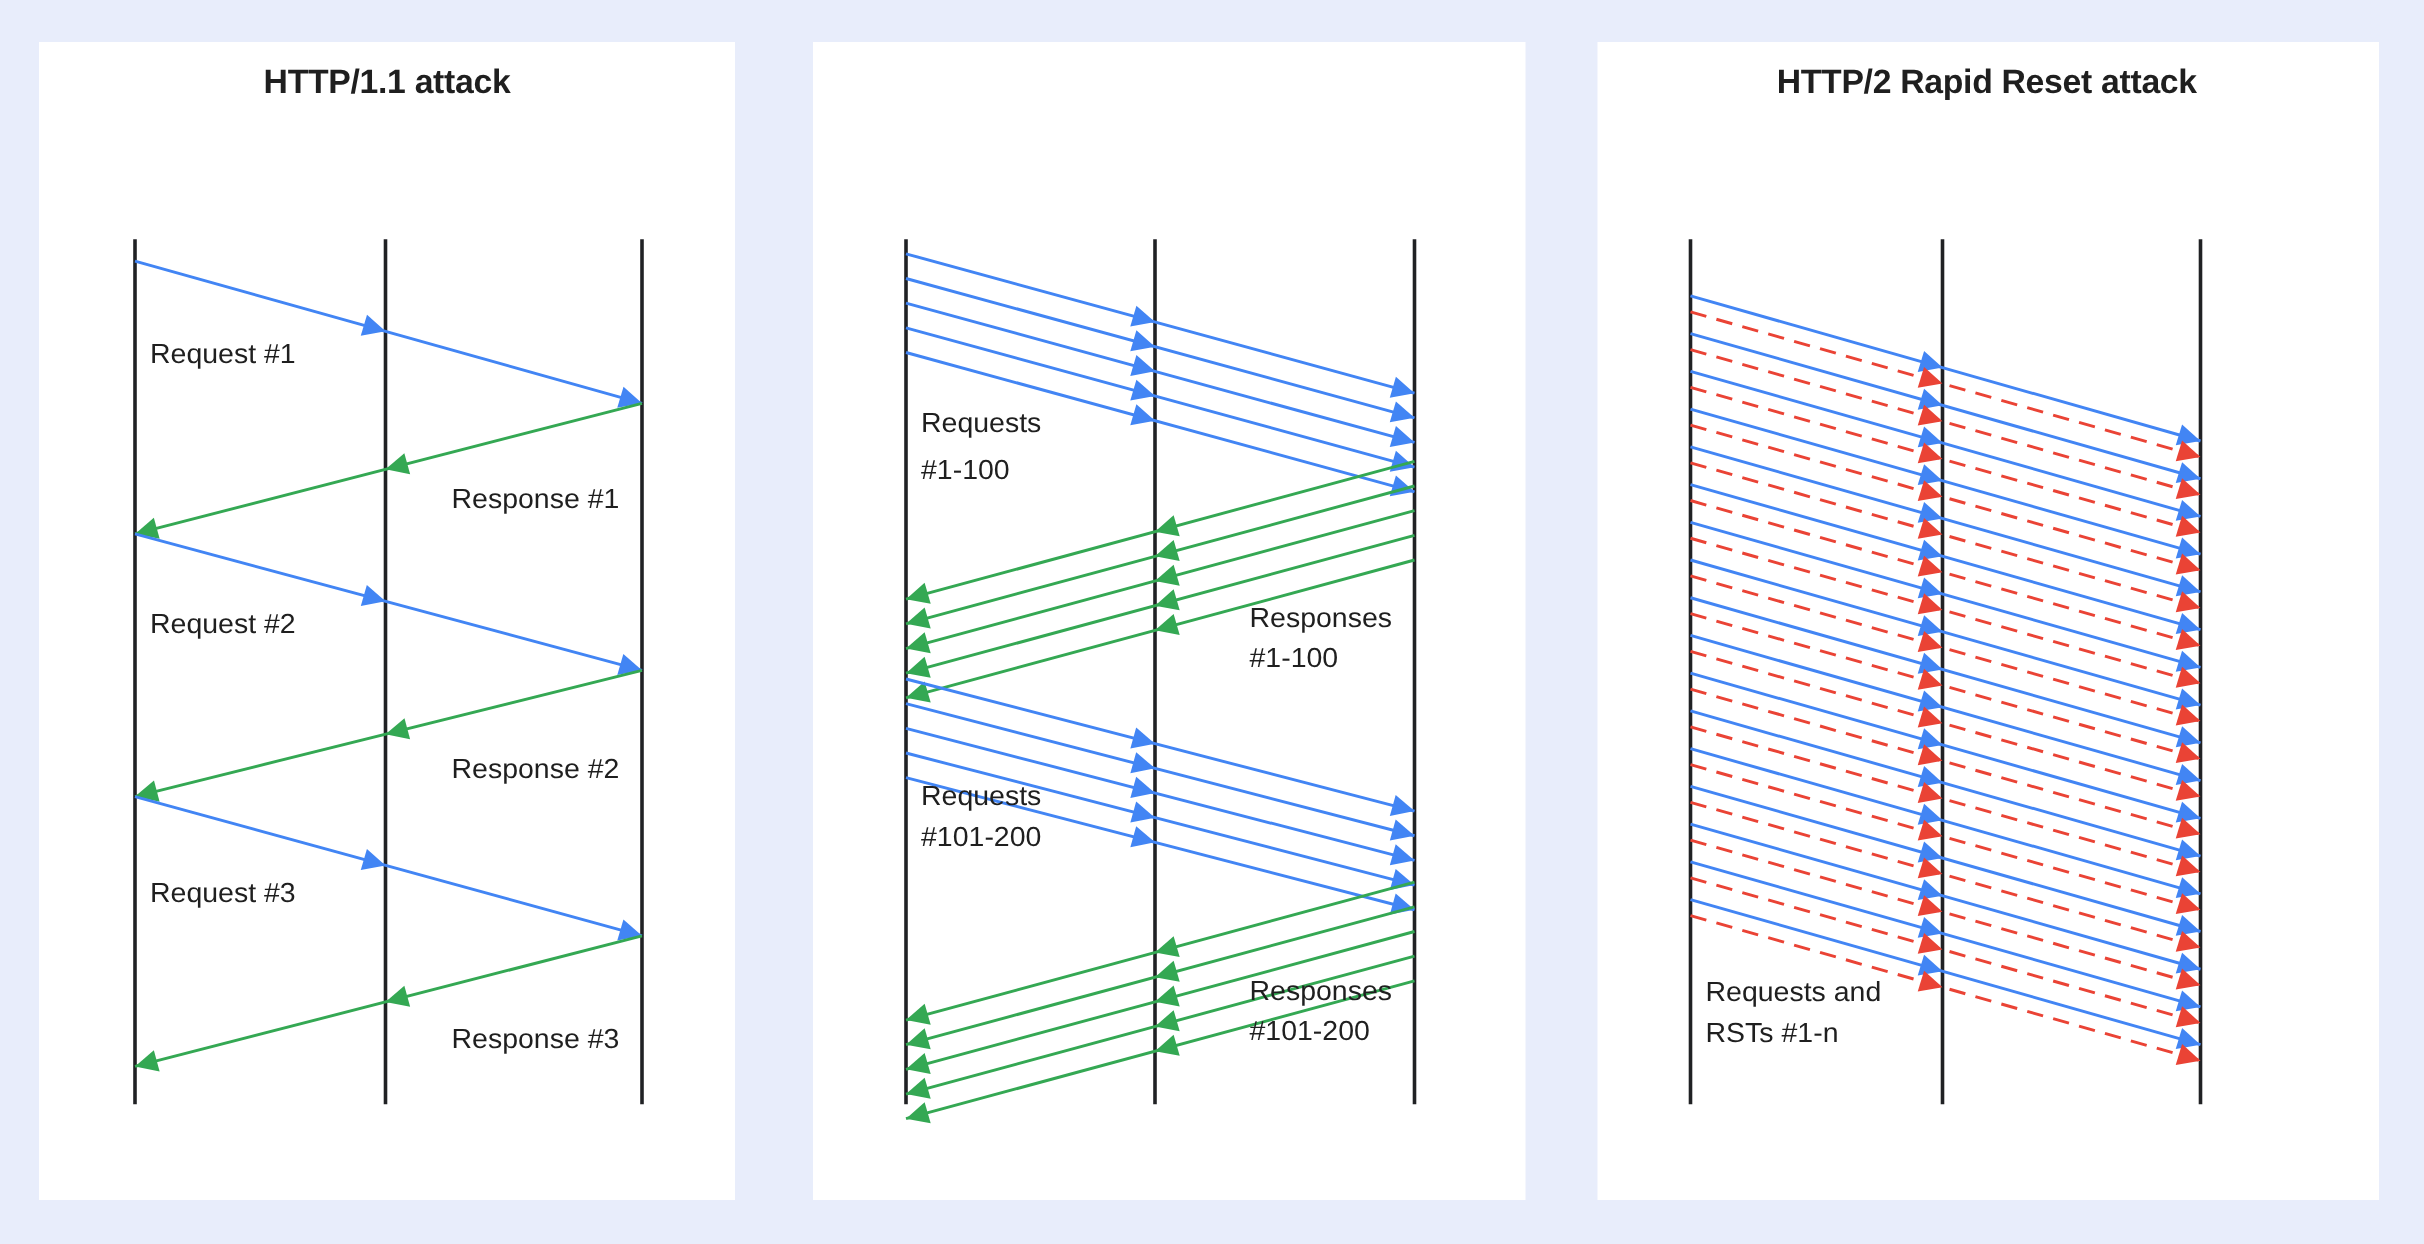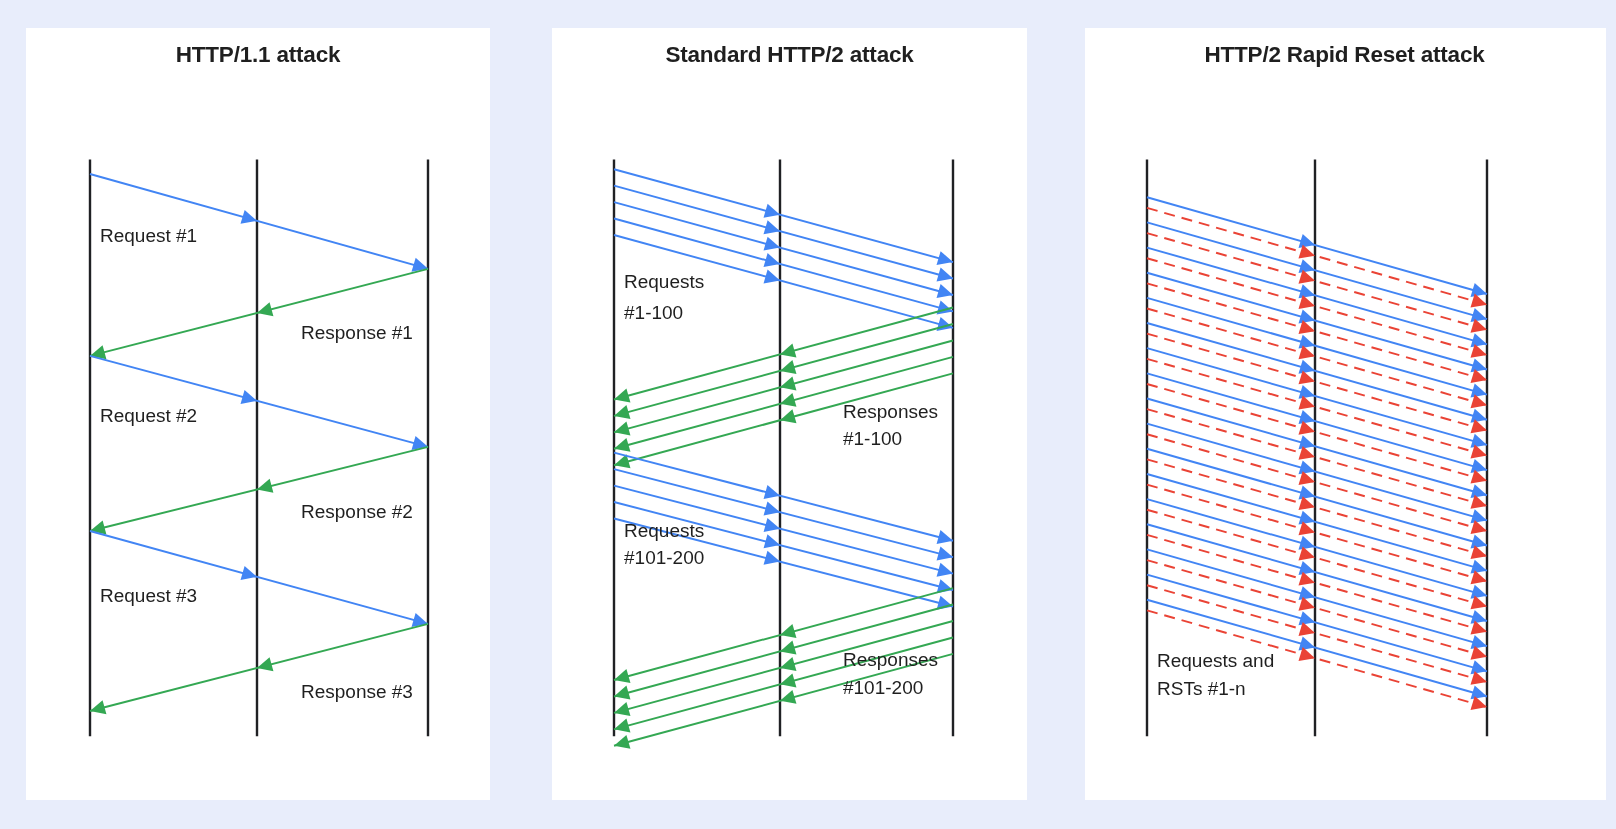--- a/index.html
+++ b/index.html
@@ -11,21 +11,20 @@
     height: 829px;
     background: #e8edfb;
     font-family: "Liberation Sans", sans-serif;
     overflow: hidden;
   }
   .board {
     position: relative;
     width: 1616px;
     height: 624px;
     display: flex;
-    gap: 10px;
     background: #e8edfb;
   }
   .panel {
     position: relative;
     background: #e8edfb;
     flex: 1 1 0;
     height: 829px;
     box-sizing: border-box;
   }
   .panel-1 { flex: 0 0 516px; }
@@ -106,21 +105,20 @@
           <text x="100" y="408" class="lbl">Request #2</text>
           <text x="301" y="508" class="lbl">Response #2</text>
           <text x="100" y="594" class="lbl">Request #3</text>
           <text x="301" y="694" class="lbl">Response #3</text>
         </svg>
     </div>
   </div>
 
   <div class="panel panel-2">
     <div class="card"></div>
-    <div class="title">Standard HTTP/2 attack</div>
     <div class="diagram">
       <svg viewBox="526 0 527 829" preserveAspectRatio="none" id="svg-p2">
           <line x1="614" y1="137" x2="614" y2="733" stroke="#202124" stroke-width="2.4"></line>
           <line x1="780" y1="137" x2="780" y2="733" stroke="#202124" stroke-width="2.4"></line>
           <line x1="953" y1="137" x2="953" y2="733" stroke="#202124" stroke-width="2.4"></line>
           <line x1="614" y1="147" x2="953" y2="243" stroke="#4285f4" stroke-width="2" stroke-linecap="butt"></line>
           <polygon points="953,243 936.5240069058763,246.12916147911653 940.6110749602325,231.6967024121709" fill="#4285f4"></polygon>
           <polygon points="780,194.00884955752213 763.5240069058763,197.13801103663866 767.6110749602325,182.70555196969303" fill="#4285f4"></polygon>
           <line x1="614" y1="164" x2="953" y2="260" stroke="#4285f4" stroke-width="2" stroke-linecap="butt"></line>
           <polygon points="953,260 936.5240069058763,263.12916147911653 940.6110749602325,248.6967024121709" fill="#4285f4"></polygon>

